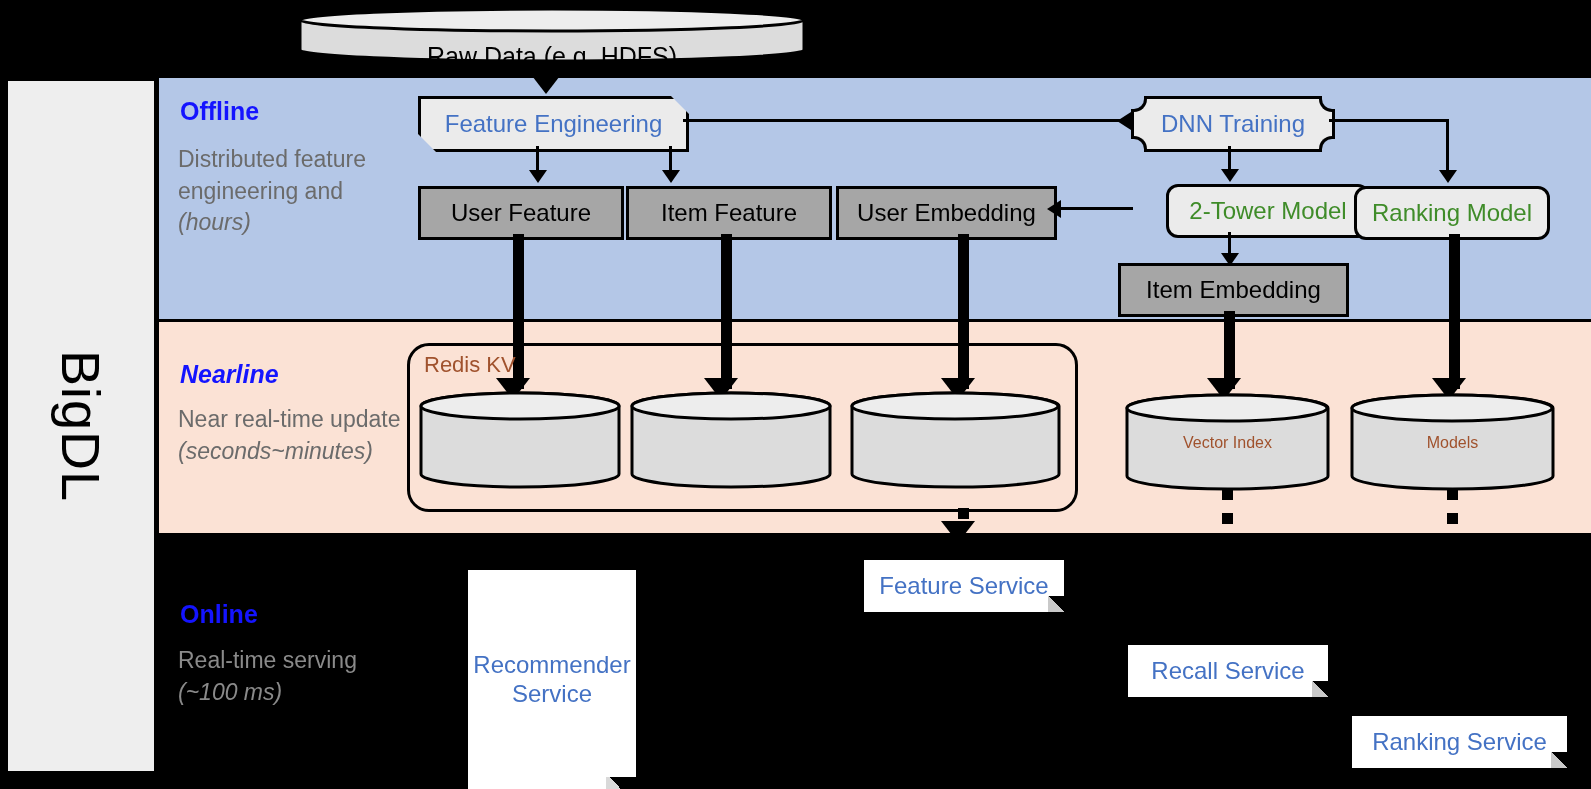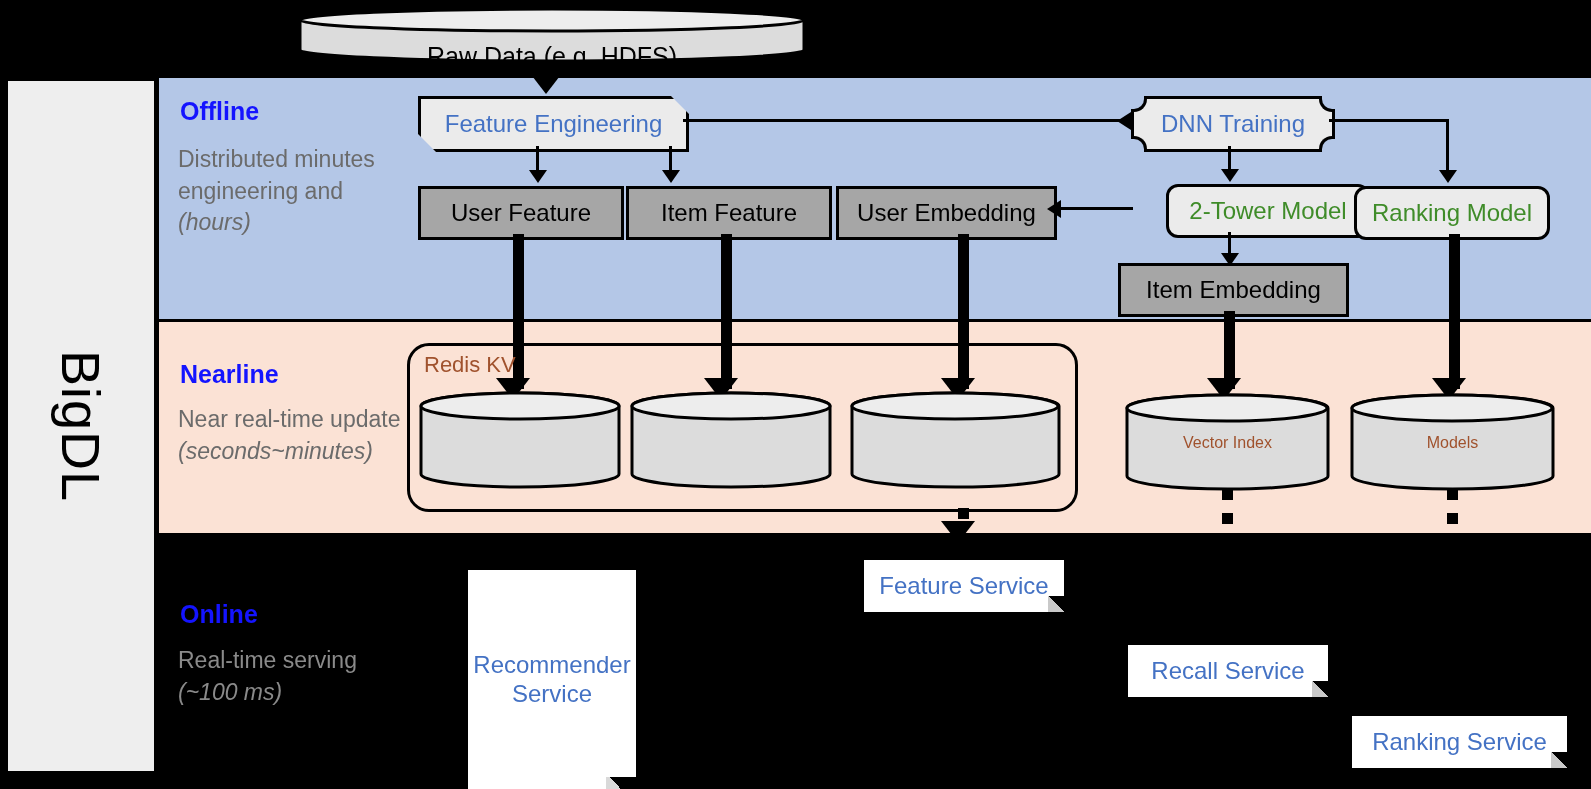--- a/index.html
+++ b/index.html
@@ -114,24 +114,24 @@
       <ellipse cx="255" cy="14" rx="252" ry="11" fill="#ededed" stroke="#000" stroke-width="3"></ellipse>
     </svg>
     <div class="cyl-label" style="color:#000;font-size:25px;margin-top:20px;">Raw Data (e.g. HDFS)</div>
   </div>
 
   <div class="ln thick" style="left:546px;top:62px;height:18px;"></div>
   <div class="ah-thick" style="left:529px;top:72px;"></div>
 
   <div class="band-title" style="left:180px;top:97px;">Offline</div>
   <div class="band-sub" style="left:178px;top:144px;">
-    <span>Distributed minutes engineering and </span><i>(hours)</i>
-  </div>
-
-  <div class="band-title" style="left:180px;top:360px;">Nearline</div>
+    <span>Distributed feature engineering and </span><i>(hours)</i>
+  </div>
+
+  <div class="band-title" style="left:180px;top:360px;font-style:italic;">Nearline</div>
   <div class="band-sub" style="left:178px;top:404px;">
     <span>Near real-time update </span><i>(seconds~minutes)</i>
   </div>
 
   <div class="band-title" style="left:180px;top:600px;">Online</div>
   <div class="band-sub" style="left:178px;top:645px;color:#8a8a8a;">
     <span>Real-time serving </span><i>(~100 ms)</i>
   </div>
 
   <div class="proc chamfer" style="left:418px;top:96px;width:265px;height:50px;">

